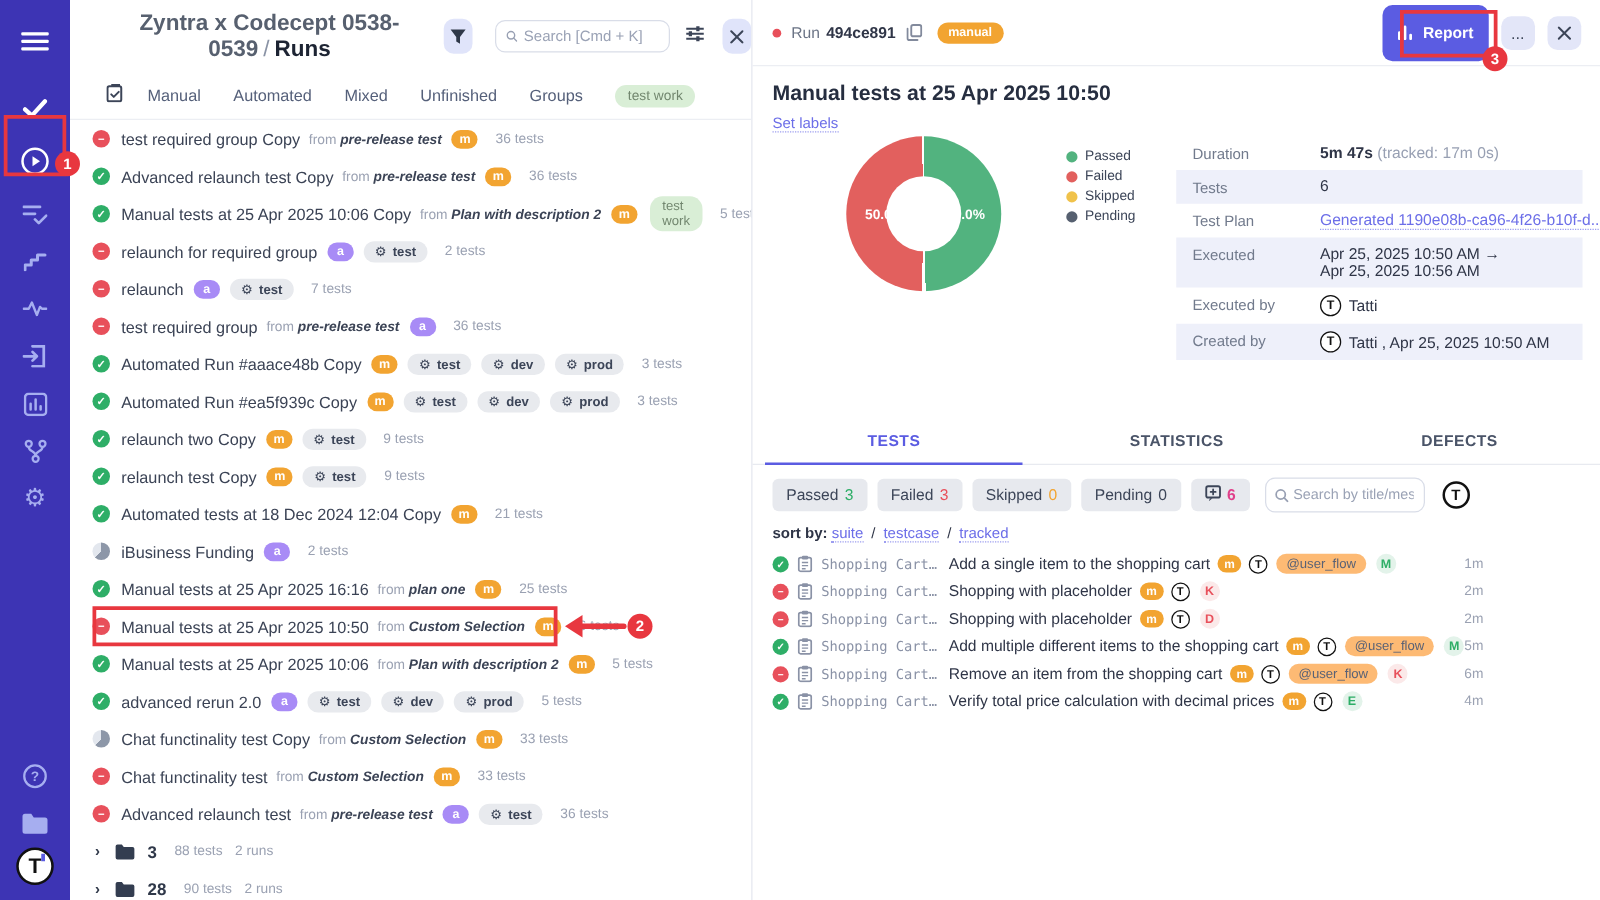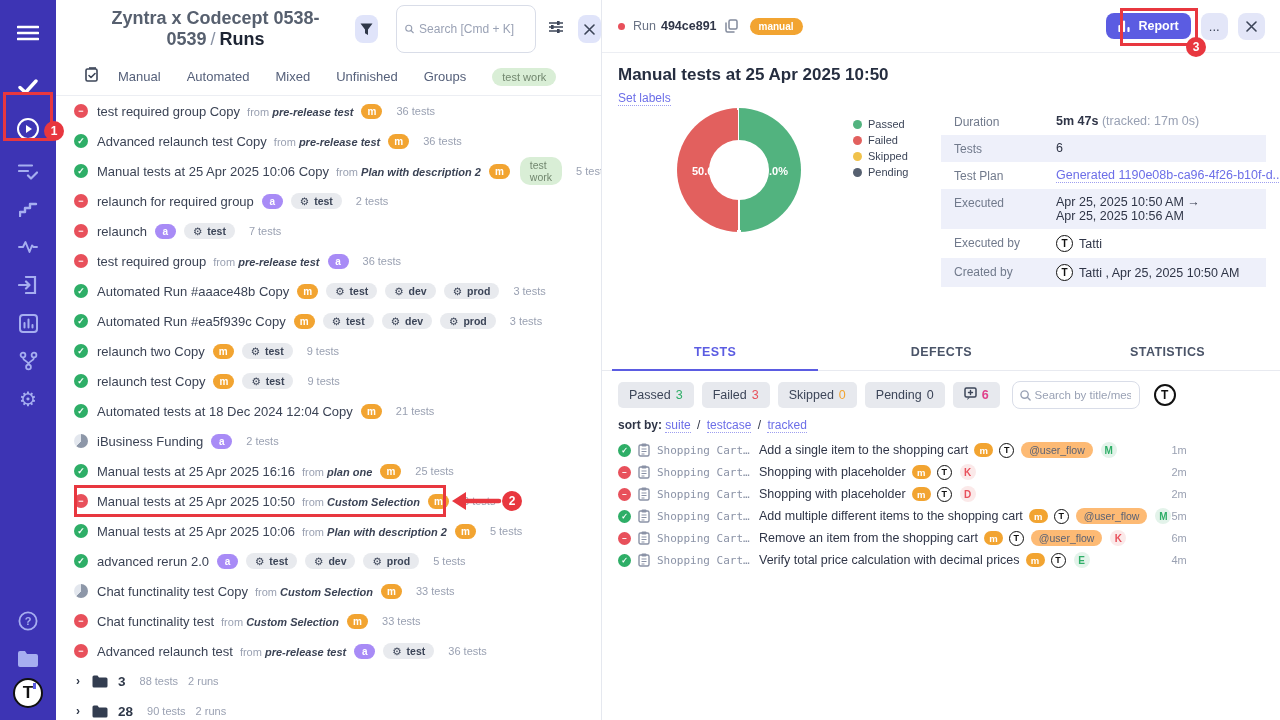--- a/index.html
+++ b/index.html
@@ -19,21 +19,21 @@
   .sb-logo i { position:absolute; top:3px; right:5px; width:3px; height:6px; background:#5b5ce2; font-style:normal; }
 
   
   .list-panel { width:545px; flex:0 0 545px; height:720px; background:#fff; position:relative; }
   .lp-header { height:58px; display:flex; align-items:center; padding-left:34px; }
   .lp-title { font-size:18px; font-weight:bold; color:#57606f;text-align:center; }
   .lp-title .sep { color:#8a93a5; font-weight:normal; padding:0 4px; }
   .lp-title .section { color:#1d2433; }
   .icon-btn { width:28px; height:28px; border-radius:8px; background:#e0e4fa; display:flex; align-items:center; justify-content:center; cursor:pointer; border:none; }
   .lp-filter { margin-left:14px; }
-  .lp-search { margin-left:18px; width:140px; height:48px; border:1px solid #d9dde8; border-radius:8px; display:flex; align-items:center; padding:0 8px; color:#98a0b3; }
+  .lp-search { margin-left:18px; width:140px; height:26px; border:1px solid #d9dde8; border-radius:8px; display:flex; align-items:center; padding:0 8px; color:#98a0b3; }
   .lp-search input { border:none; outline:none; width:108px; font-size:12px; color:#4a5468; margin-left:5px; font-family:"Liberation Sans",sans-serif; background:transparent; }
   .lp-search input::placeholder { color:#9aa2b5; }
   .lp-sliders { margin-left:12px; color:#3c4558; cursor:pointer; }
   .lp-close { margin-left:14px; color:#3c4558; font-size:14px; }
   .lp-tabs { height:38px; display:flex; align-items:center; padding-left:29px; border-bottom:1px solid #eceef3; }
   .lp-tabs .tab-icon { color:#3c4558; margin-right:18px; cursor:pointer; }
   .lp-tab { font-size:13px; color:#55607a; margin-right:26px; cursor:pointer; }
   .lp-chip { background:#d9eed6; color:#72876f; font-size:11px; padding:3px 10px; border-radius:10px; }
 
   .runs-list { padding-top:0; }
@@ -62,21 +62,21 @@
 
   
   .detail-panel { flex:1; height:720px; border-left:1px solid #e5e8ef; background:#fff; position:relative; }
   .dp-header { height:53px; border-bottom:1px solid #eceef3; display:flex; align-items:center; padding:0 16px; }
   .dp-dot { width:7px; height:7px; border-radius:50%; background:#e8505b; }
   .dp-run-label { font-size:12.5px; color:#6a7385; margin-left:8px; }
   .dp-run-id { font-size:12.5px; font-weight:bold; color:#2f3547; margin-left:5px; }
   .dp-copy { margin-left:8px; color:#828a9c; cursor:pointer; display:flex; }
   .chip-manual { margin-left:12px; background:#f2a431; color:#fff; font-size:10px; font-weight:bold; padding:3px 9px; border-radius:9px; }
   .dp-actions { margin-left:auto; display:flex; align-items:center; gap:10px; }
-  .report-btn { background:#5b5ce2; color:#fff; border:none; border-radius:8px; height:26px; padding:0 12px; font-size:12.5px; font-weight:bold; display:flex; align-items:center; gap:8px; cursor:pointer; font-family:"Liberation Sans",sans-serif; }
+  .report-btn { background:#5b5ce2; color:#fff; border:none; border-radius:8px; height:45px; padding:0 12px; font-size:12.5px; font-weight:bold; display:flex; align-items:center; gap:8px; cursor:pointer; font-family:"Liberation Sans",sans-serif; }
   .sq-btn { width:27px; height:27px; border-radius:8px; background:#e3e6f8; border:none; color:#3c4558; font-size:13px; display:flex; align-items:center; justify-content:center; cursor:pointer; }
 
   .dp-title { font-size:17px; font-weight:bold; color:#262e40; padding:12px 16px 0 16px; }
   .set-labels { display:inline-block; margin:6px 0 0 16px; font-size:12px; color:#6c6ee8; border-bottom:1px dotted #9d9ef0; cursor:pointer; }
 
   .overview { position:relative; height:225px; }
   .donut { position:absolute; left:75px; top:2px; width:124px; height:124px; border-radius:50%;
            background:conic-gradient(#52b37f 0 49.6%, #fff 49.6% 50.4%, #e2605e 50.4% 99.6%, #fff 99.6% 100%); }
   .donut::after { content:""; position:absolute; left:32px; top:32px; width:60px; height:60px; border-radius:50%; background:#fff; }
   .donut-label { position:absolute; color:#fff; font-size:11px; font-weight:bold; top:57px; z-index:2; }
@@ -502,22 +502,22 @@
           </div>
           <div class="info-row tint">
             <span class="info-label">Created by</span>
             <span class="info-value v-avatar"><span class="mini-logo">T</span>Tatti , Apr 25, 2025 10:50 AM</span>
           </div>
         </div>
     </div>
 
     <div class="dp-tabs">
         <div class="dp-tab active">TESTS</div>
+        <div class="dp-tab">STATISTICS</div>
         <div class="dp-tab">DEFECTS</div>
-        <div class="dp-tab">STATISTICS</div>
       </div>
 
     <div class="chips-row">
         <div class="f-chip">
           <b>Passed </b>
           <span class="cnt-green">3</span>
         </div>
         <div class="f-chip">
           <b>Failed </b>
           <span class="cnt-red">3</span>

